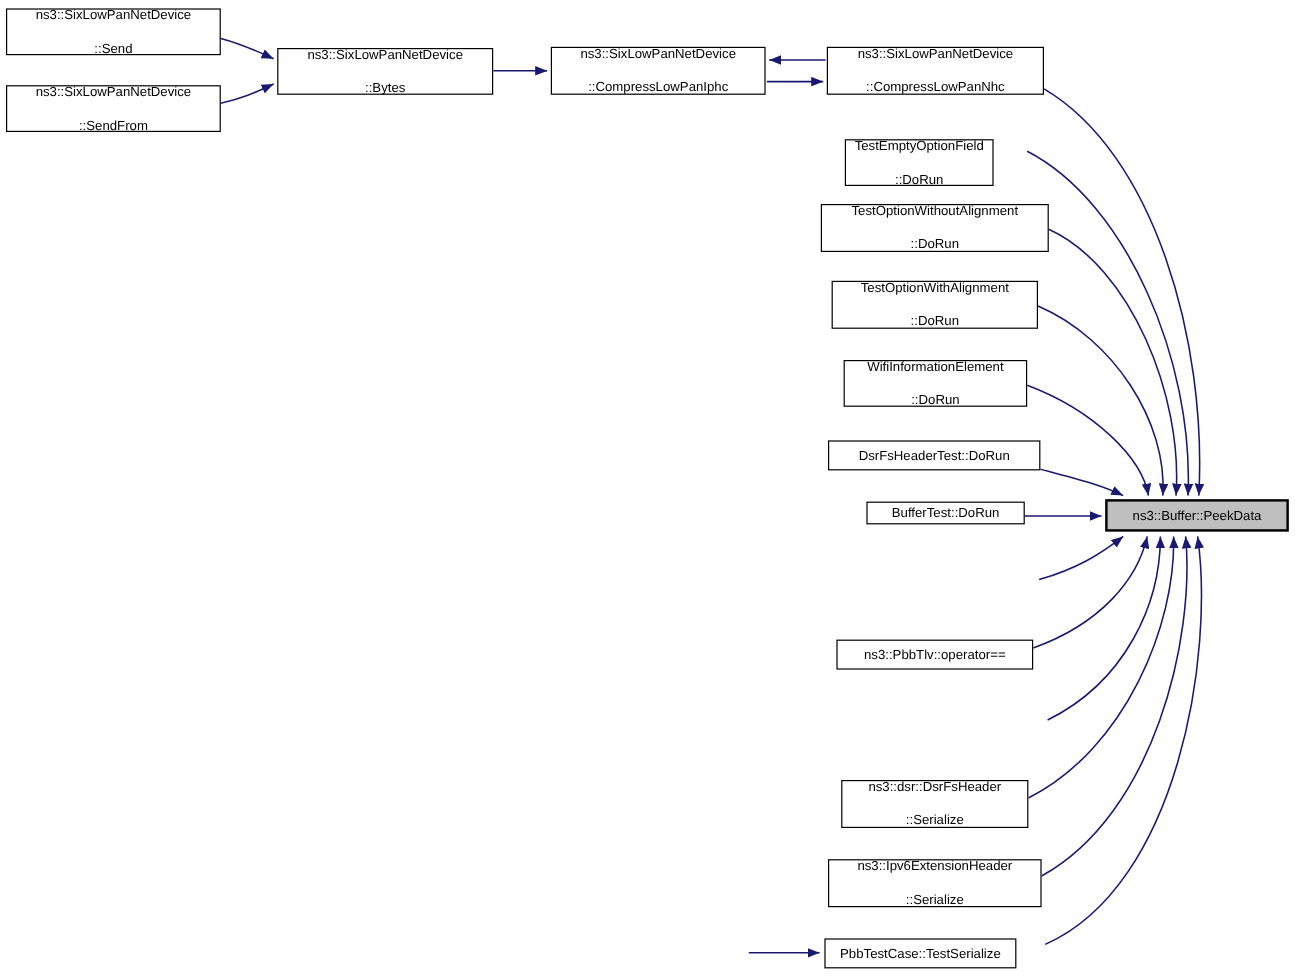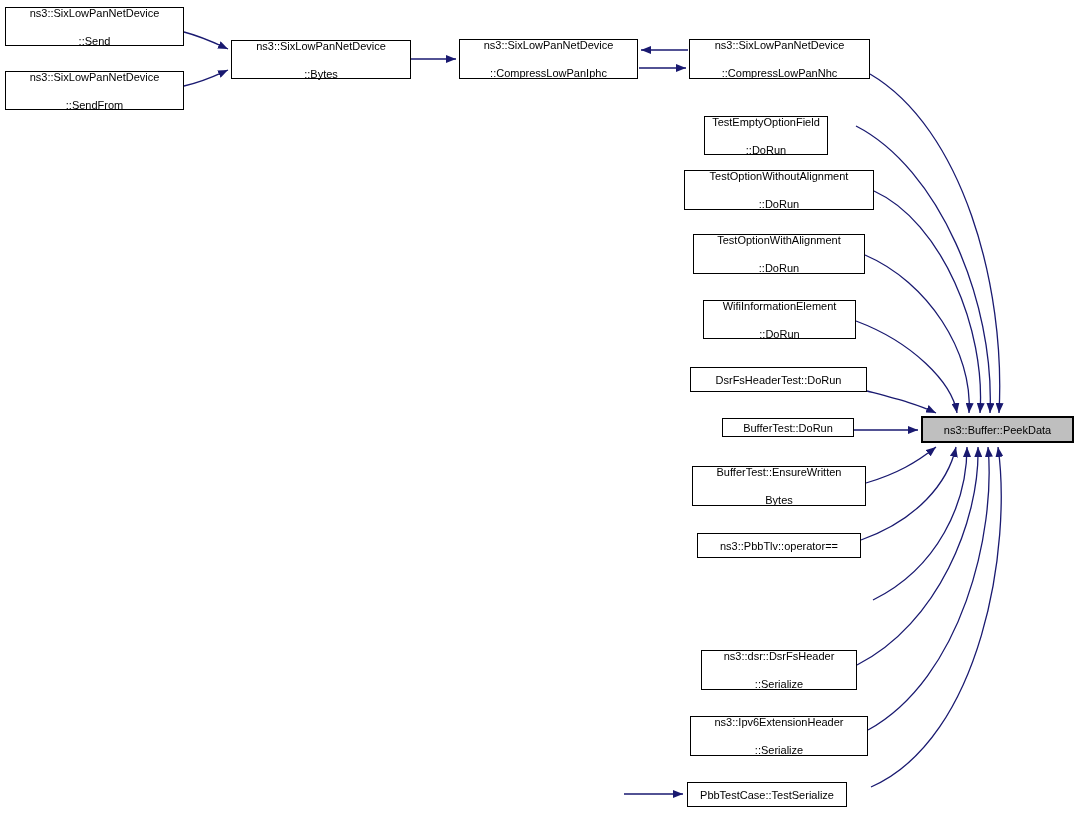--- a/index.html
+++ b/index.html
@@ -133,24 +133,20 @@
   </div>
 
   <div class="node" style="left:690px;top:367px;width:177px;height:25px">
     <span>DsrFsHeaderTest::DoRun</span>
   </div>
 
   <div class="node" style="left:722px;top:418px;width:132px;height:19px">
     <span>BufferTest::DoRun</span>
   </div>
 
-  <div class="node" style="left:692px;top:466px;width:174px;height:40px">
-    <span>BufferTest::EnsureWritten</span>
-    <span>Bytes</span>
-  </div>
 
   <div class="node" style="left:697px;top:533px;width:164px;height:25px">
     <span>ns3::PbbTlv::operator==</span>
   </div>
 
 
   <div class="node" style="left:701px;top:650px;width:156px;height:40px">
     <span>ns3::dsr::DsrFsHeader</span>
     <span>::Serialize</span>
   </div>

